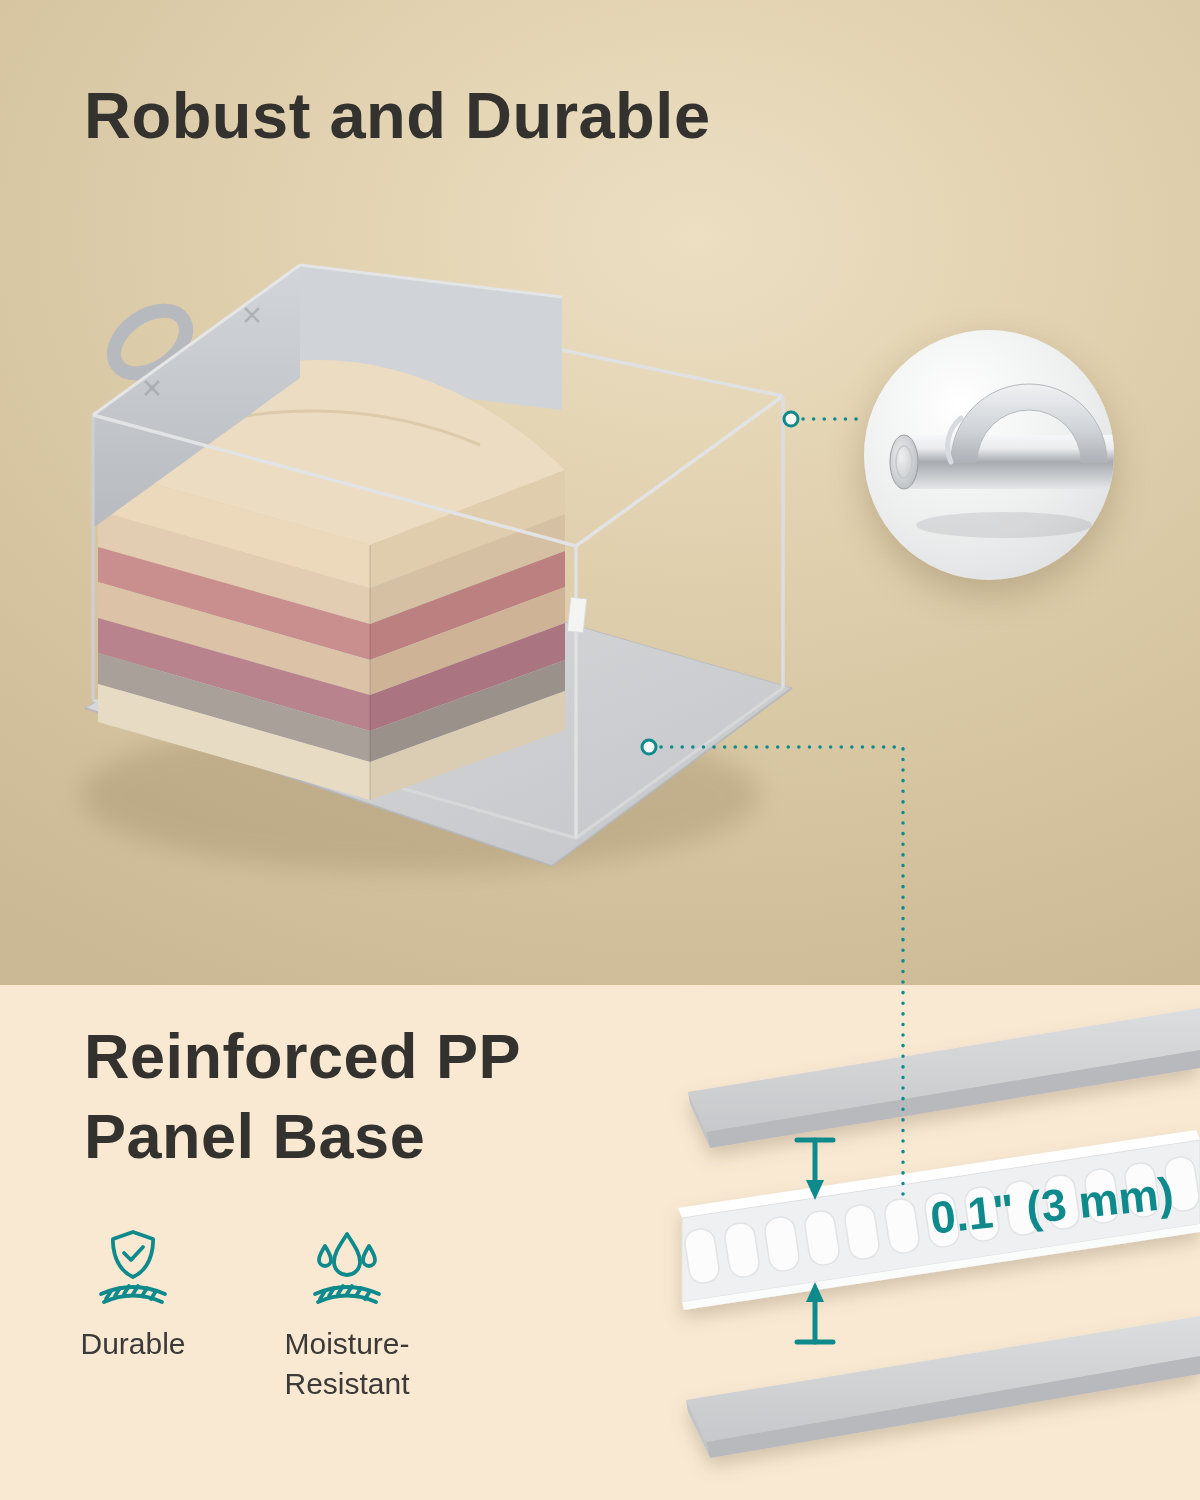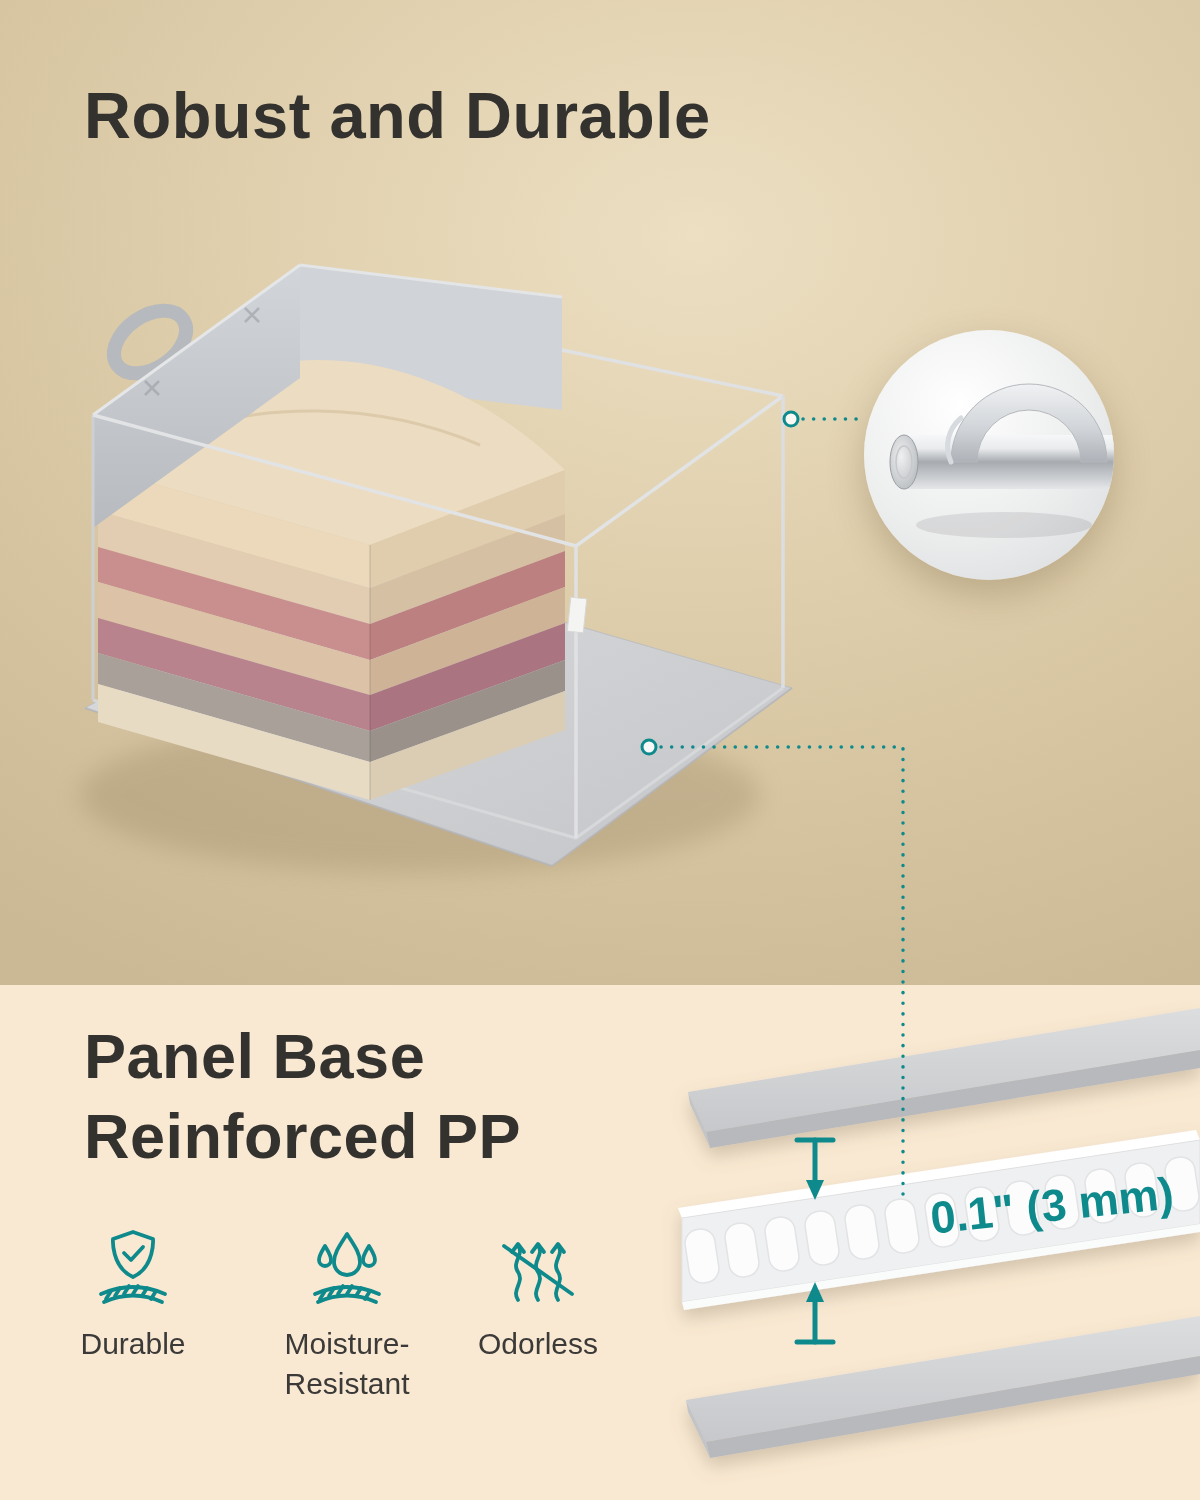--- a/index.html
+++ b/index.html
@@ -145,22 +145,22 @@
     <g>
       <circle cx="791" cy="419" r="7" fill="#ffffff" fill-opacity="0.85" stroke="#0f8a8c" stroke-width="3"></circle>
       <path d="M803,419 L866,419" fill="none" stroke="#0f8a8c" stroke-width="3.5" stroke-linecap="round" stroke-dasharray="0.1 10.5"></path>
       <circle cx="649" cy="747" r="7" fill="#ffffff" fill-opacity="0.85" stroke="#0f8a8c" stroke-width="3"></circle>
       <path d="M661,747 L903,747 L903,1198" fill="none" stroke="#0f8a8c" stroke-width="3.5" stroke-linecap="round" stroke-dasharray="0.1 10.5"></path>
     </g>
   </svg>
 
   <div class="title" id="title-top">Robust and Durable</div>
   <div class="title" id="title-bottom">
+    <div>Reinforced PP</div>
     <div>Panel Base</div>
-    <div>Reinforced PP</div>
   </div>
 
   <div class="callout-circle">
     <svg width="250" height="250" viewBox="0 0 250 250">
       <defs>
         <linearGradient id="rodGrad" x1="0" y1="0" x2="0" y2="1">
           <stop offset="0" stop-color="#f6f7f8"></stop>
             <stop offset="0.25" stop-color="#e9ebed"></stop>
           <stop offset="0.5" stop-color="#a7abb0"></stop>
             <stop offset="0.7" stop-color="#bfc2c6"></stop>
@@ -201,27 +201,15 @@
     <svg width="92" height="92" viewBox="0 0 92 92" fill="none" stroke="#0f8a8c" stroke-width="3.8" stroke-linecap="round" stroke-linejoin="round">
       <path d="M46,10 L66,17 C66,17 68,45 46,55 C24,45 26,17 26,17 Z"></path>
       <path d="M37,31 L44,38 L56,25"></path>
       <path d="M14,72 Q46,58 78,72"></path>
       <path d="M24,69 L19,77 M33,66 L28,74 M42,64 L37,72 M51,64 L46,72 M60,66 L55,74 M69,69 L64,77"></path>
       <path d="M17,80 Q46,67 75,80"></path>
     </svg>
     <div class="label">Durable</div>
   </div>
 
-  <div class="feature" id="feature-2">
-    <svg width="92" height="92" viewBox="0 0 92 92" fill="none" stroke="#0f8a8c" stroke-width="3.8" stroke-linecap="round" stroke-linejoin="round">
-      <path d="M26,78 C19,68 33,60 26,50 C19,40 33,32 26,24"></path>
-      <path d="M20,30 L26,22 L32,30"></path>
-      <path d="M46,78 C39,68 53,60 46,50 C39,40 53,32 46,24"></path>
-      <path d="M40,30 L46,22 L52,30"></path>
-      <path d="M66,78 C59,68 73,60 66,50 C59,40 73,32 66,24"></path>
-      <path d="M60,30 L66,22 L72,30"></path>
-      <path d="M12,24 L80,72"></path>
-    </svg>
-    <div class="label">Odorless</div>
-  </div>
 
   <div class="measure">0.1" (3 mm)</div>
 </div>
 
 </body></html>

